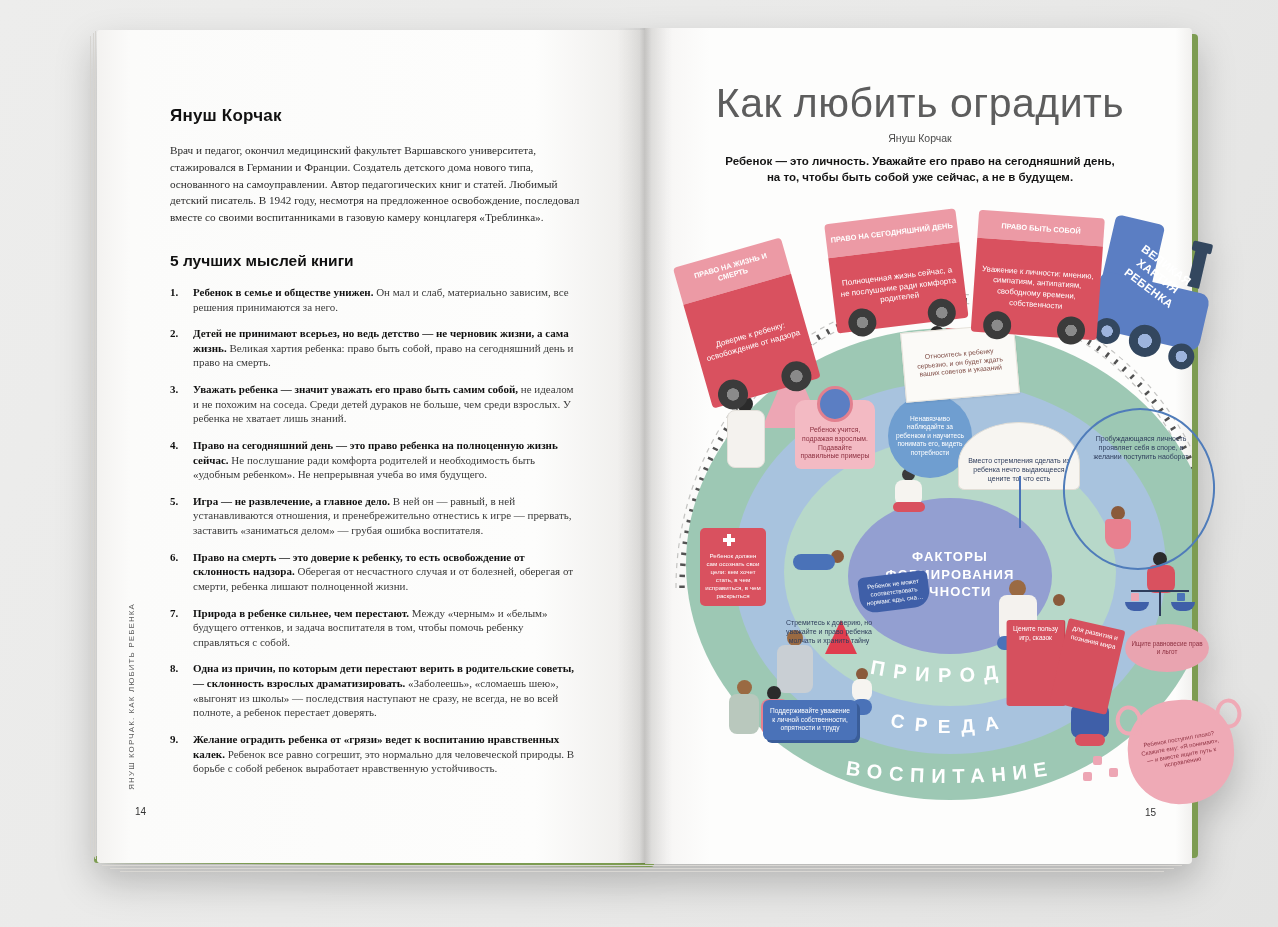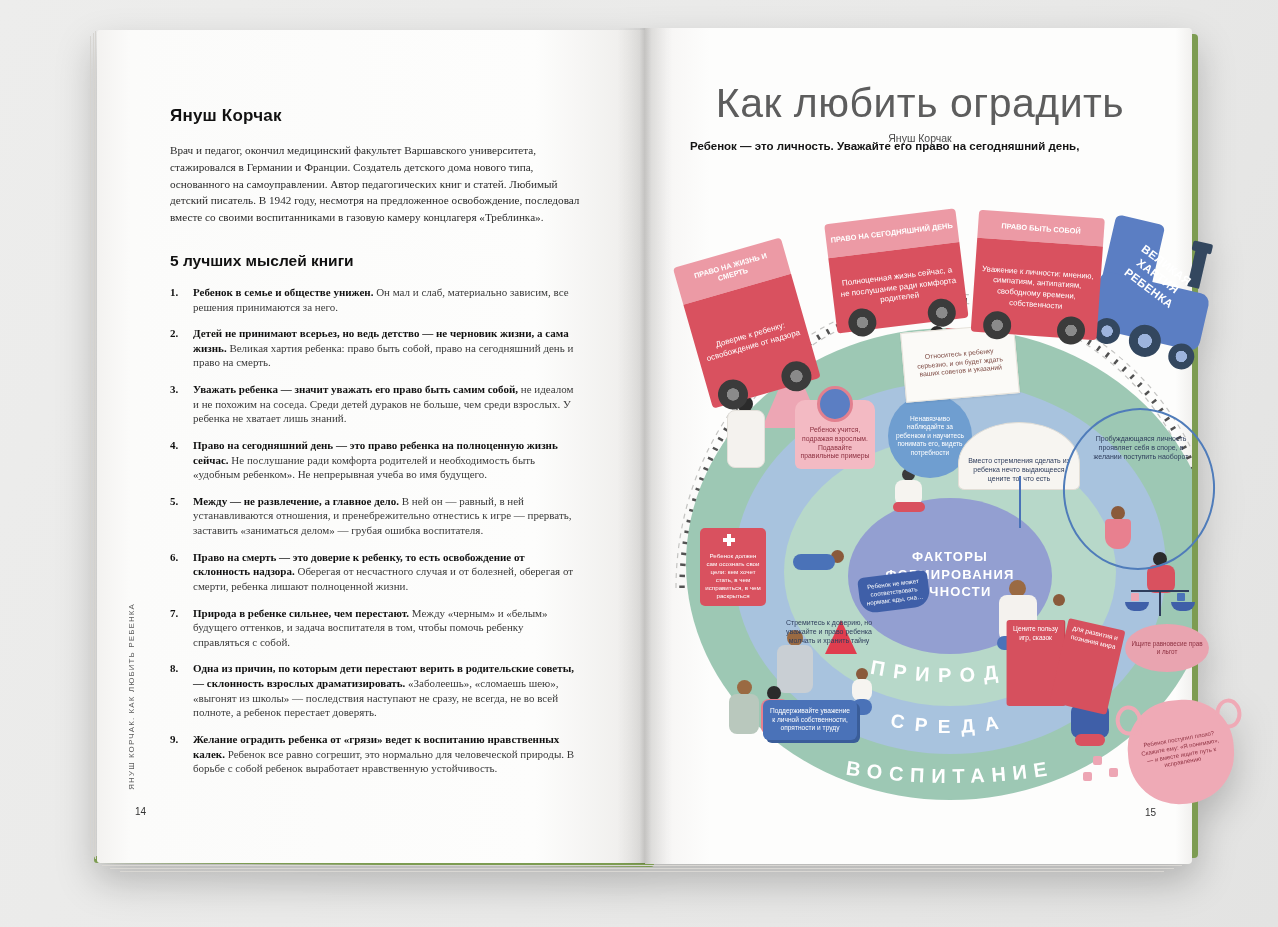--- a/index.html
+++ b/index.html
@@ -37,21 +37,21 @@
   .item .lead{font-weight:bold;color:#111;}
   .spine-text{position:absolute;left:30px;bottom:73px;writing-mode:vertical-rl;transform:rotate(180deg);
         font-size:8px;letter-spacing:1.1px;color:#5a5a5a;}
   .page-num{position:absolute;bottom:46px;font-size:10px;color:#333;}
   .pn-left{left:38px;}
   .pn-right{right:36px;}
   
   .rp-title{position:absolute;left:45px;top:52px;width:460px;text-align:center;
         font-size:41px;font-weight:300;color:#5d5d5d;letter-spacing:0.5px;}
   .rp-author{position:absolute;left:45px;top:104px;width:460px;text-align:center;font-size:10.5px;color:#4a4a4a;}
-  .rp-sub{position:absolute;left:45px;top:111px;width:460px;
+  .rp-sub{position:absolute;left:45px;top:126px;width:460px;text-align:center;
         font-size:11.5px;font-weight:bold;color:#141414;line-height:1.35;}
   
   .info{position:absolute;left:0;top:0;width:547px;height:836px;}
   .ring-svg{position:absolute;left:0;top:0;}
   .center-label{position:absolute;left:215px;top:520px;width:180px;text-align:center;
         font-size:13px;font-weight:bold;letter-spacing:1.2px;color:#fff;line-height:1.35;}
   
   .wagon{position:absolute;border-radius:4px;}
   .wg-band{background:#ec9aa5;color:#fff;font-weight:bold;text-align:center;border-radius:4px 4px 0 0;
         display:flex;align-items:center;justify-content:center;padding:3px 4px;}
@@ -133,35 +133,36 @@
     <div class="page page-left">
       <div class="lp-content">
         <h2 class="author-heading">Януш Корчак</h2>
         <p class="bio">Врач и педагог, окончил медицинский факультет Варшавского университета, стажировался в Германии и Франции. Создатель детского дома нового типа, основанного на самоуправлении. Автор педагогических книг и статей. Любимый детский писатель. В 1942 году, несмотря на предложенное освобождение, последовал вместе со своими воспитанниками в газовую камеру концлагеря «Треблинка».</p>
         <h3 class="list-heading">5 лучших мыслей книги</h3>
 
         <div class="item"><span class="num">1.</span><span class="lead">Ребенок в семье и обществе унижен.</span><span> Он мал и слаб, материально зависим, все решения принимаются за него.</span></div>
         <div class="item"><span class="num">2.</span><span class="lead">Детей не принимают всерьез, но ведь детство — не черновик жизни, а сама жизнь.</span><span> Великая хартия ребенка: право быть собой, право на сегодняшний день и право на смерть.</span></div>
         <div class="item"><span class="num">3.</span><span class="lead">Уважать ребенка — значит уважать его право быть самим собой,</span><span> не идеалом и не похожим на соседа. Среди детей дураков не больше, чем среди взрослых. У ребенка не хватает лишь знаний.</span></div>
         <div class="item"><span class="num">4.</span><span class="lead">Право на сегодняшний день — это право ребенка на полноценную жизнь сейчас.</span><span> Не послушание ради комфорта родителей и необходимость быть «удобным ребенком». Не непрерывная учеба во имя будущего.</span></div>
-        <div class="item"><span class="num">5.</span><span class="lead">Между — не развлечение, а главное дело.</span><span> В ней он — равный, в ней устанавливаются отношения, и пренебрежительно отнестись к игре — прервать, заставить «заниматься делом» — грубая ошибка воспитателя.</span></div>
+        <div class="item"><span class="num">5.</span><span class="lead">Игра — не развлечение, а главное дело.</span><span> В ней он — равный, в ней устанавливаются отношения, и пренебрежительно отнестись к игре — прервать, заставить «заниматься делом» — грубая ошибка воспитателя.</span></div>
         <div class="item"><span class="num">6.</span><span class="lead">Право на смерть — это доверие к ребенку, то есть освобождение от склонность надзора.</span><span> Оберегая от несчастного случая и от болезней, оберегая от смерти, ребенка лишают полноценной жизни.</span></div>
         <div class="item"><span class="num">7.</span><span class="lead">Природа в ребенке сильнее, чем перестают.</span><span> Между «черным» и «белым» будущего оттенков, и задача воспитателя в том, чтобы помочь ребенку справляться с собой.</span></div>
         <div class="item"><span class="num">8.</span><span class="lead">Одна из причин, по которым дети перестают верить в родительские советы, — склонность взрослых драматизировать.</span><span> «Заболеешь», «сломаешь шею», «выгонят из школы» — последствия наступают не сразу, не всегда, не во всей полноте, а ребенок перестает доверять.</span></div>
         <div class="item"><span class="num">9.</span><span class="lead">Желание оградить ребенка от «грязи» ведет к воспитанию нравственных калек.</span><span> Ребенок все равно согрешит, это нормально для человеческой природы. В борьбе с собой ребенок выработает нравственную устойчивость.</span></div>
       </div>
       <div class="spine-text">ЯНУШ КОРЧАК. КАК ЛЮБИТЬ РЕБЕНКА</div>
       <div class="page-num pn-left">14</div>
     </div>
 
     <div class="page page-right">
       <div class="rp-title">Как любить оградить</div>
       <div class="rp-author">Януш Корчак</div>
       <div class="rp-sub">
         <div>Ребенок — это личность. Уважайте его право на сегодняшний день,</div>
+        <div>на то, чтобы быть собой уже сейчас, а не в будущем.</div>
       </div>
 
       <div class="info">
 
         <svg class="ring-svg" width="547" height="836" viewBox="0 0 547 836">
           <defs>
             <path id="arcPriroda" d="M 203 640 Q 305 668 407 640" fill="none"></path>
             <path id="arcSreda" d="M 228 694 Q 305 716 382 694" fill="none"></path>
             <path id="arcVosp" d="M 150 736 Q 305 774 460 736" fill="none"></path>
           </defs>

